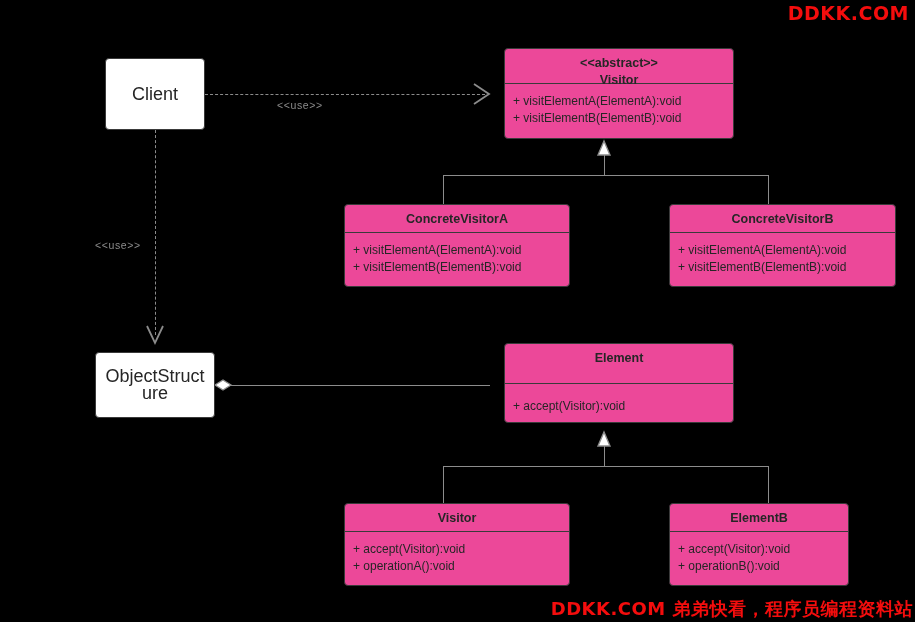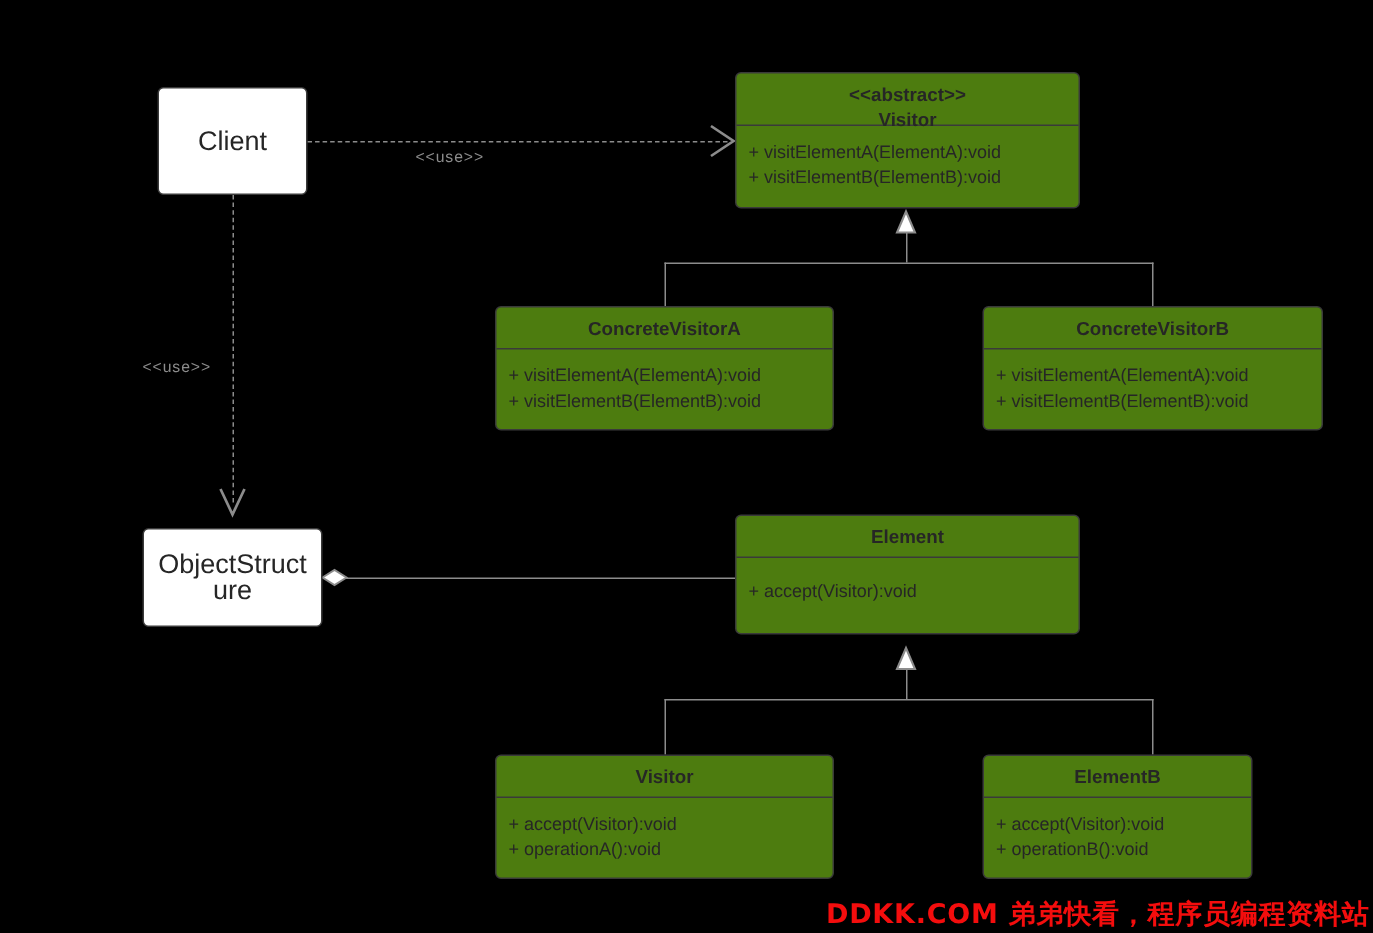--- a/index.html
+++ b/index.html
@@ -12,25 +12,26 @@
     width: 915px;
     height: 622px;
     background: #000000;
     font-family: "Liberation Sans", sans-serif;
     overflow: hidden;
   }
 
   
   .uml-box {
     position: absolute;
-    background: #4d7c0f;
+    background: #ec4899;
     border: 1.5px solid #3a3a3a;
     border-radius: 4px;
     box-sizing: border-box;
     color: #262626;
+    margin-left: 14px;
   }
   .uml-title {
     text-align: center;
     font-weight: bold;
     font-size: 12.5px;
     line-height: 17px;
     padding: 6px 4px 6px 4px;
     box-sizing: border-box;
     white-space: pre-line;
   }
@@ -193,21 +194,21 @@
     </div>
   </div>
 
   
   <div class="plain-box" style="left:95px; top:352px; width:120px; height:66px;">
     <span>ObjectStructure</span>
   </div>
 
   
   <div class="uml-box" style="left:490px; top:343px; width:230px; height:80px;">
-    <div class="uml-title has-divider" style="height:28px;">Element</div>
+    <div class="uml-title has-divider" style="height:40px;">Element</div>
     <div class="uml-members" style="padding-top:14px;">
       <div class="uml-member">+ accept(Visitor):void</div>
     </div>
   </div>
 
   
   <div class="uml-box" style="left:330px; top:503px; width:226px; height:83px;">
     <div class="uml-title has-divider" style="height:28px;">Visitor</div>
     <div class="uml-members">
       <div class="uml-member">+ accept(Visitor):void</div>
@@ -218,15 +219,16 @@
   
   <div class="uml-box" style="left:655px; top:503px; width:180px; height:83px;">
     <div class="uml-title has-divider" style="height:28px;">ElementB</div>
     <div class="uml-members">
       <div class="uml-member">+ accept(Visitor):void</div>
       <div class="uml-member">+ operationB():void</div>
     </div>
   </div>
 
   
+  <div class="wm wm-top">DDKK.COM</div>
   <div class="wm wm-bottom">DDKK.COM 弟弟快看，程序员编程资料站</div>
 
 </div>
 
 </body></html>

